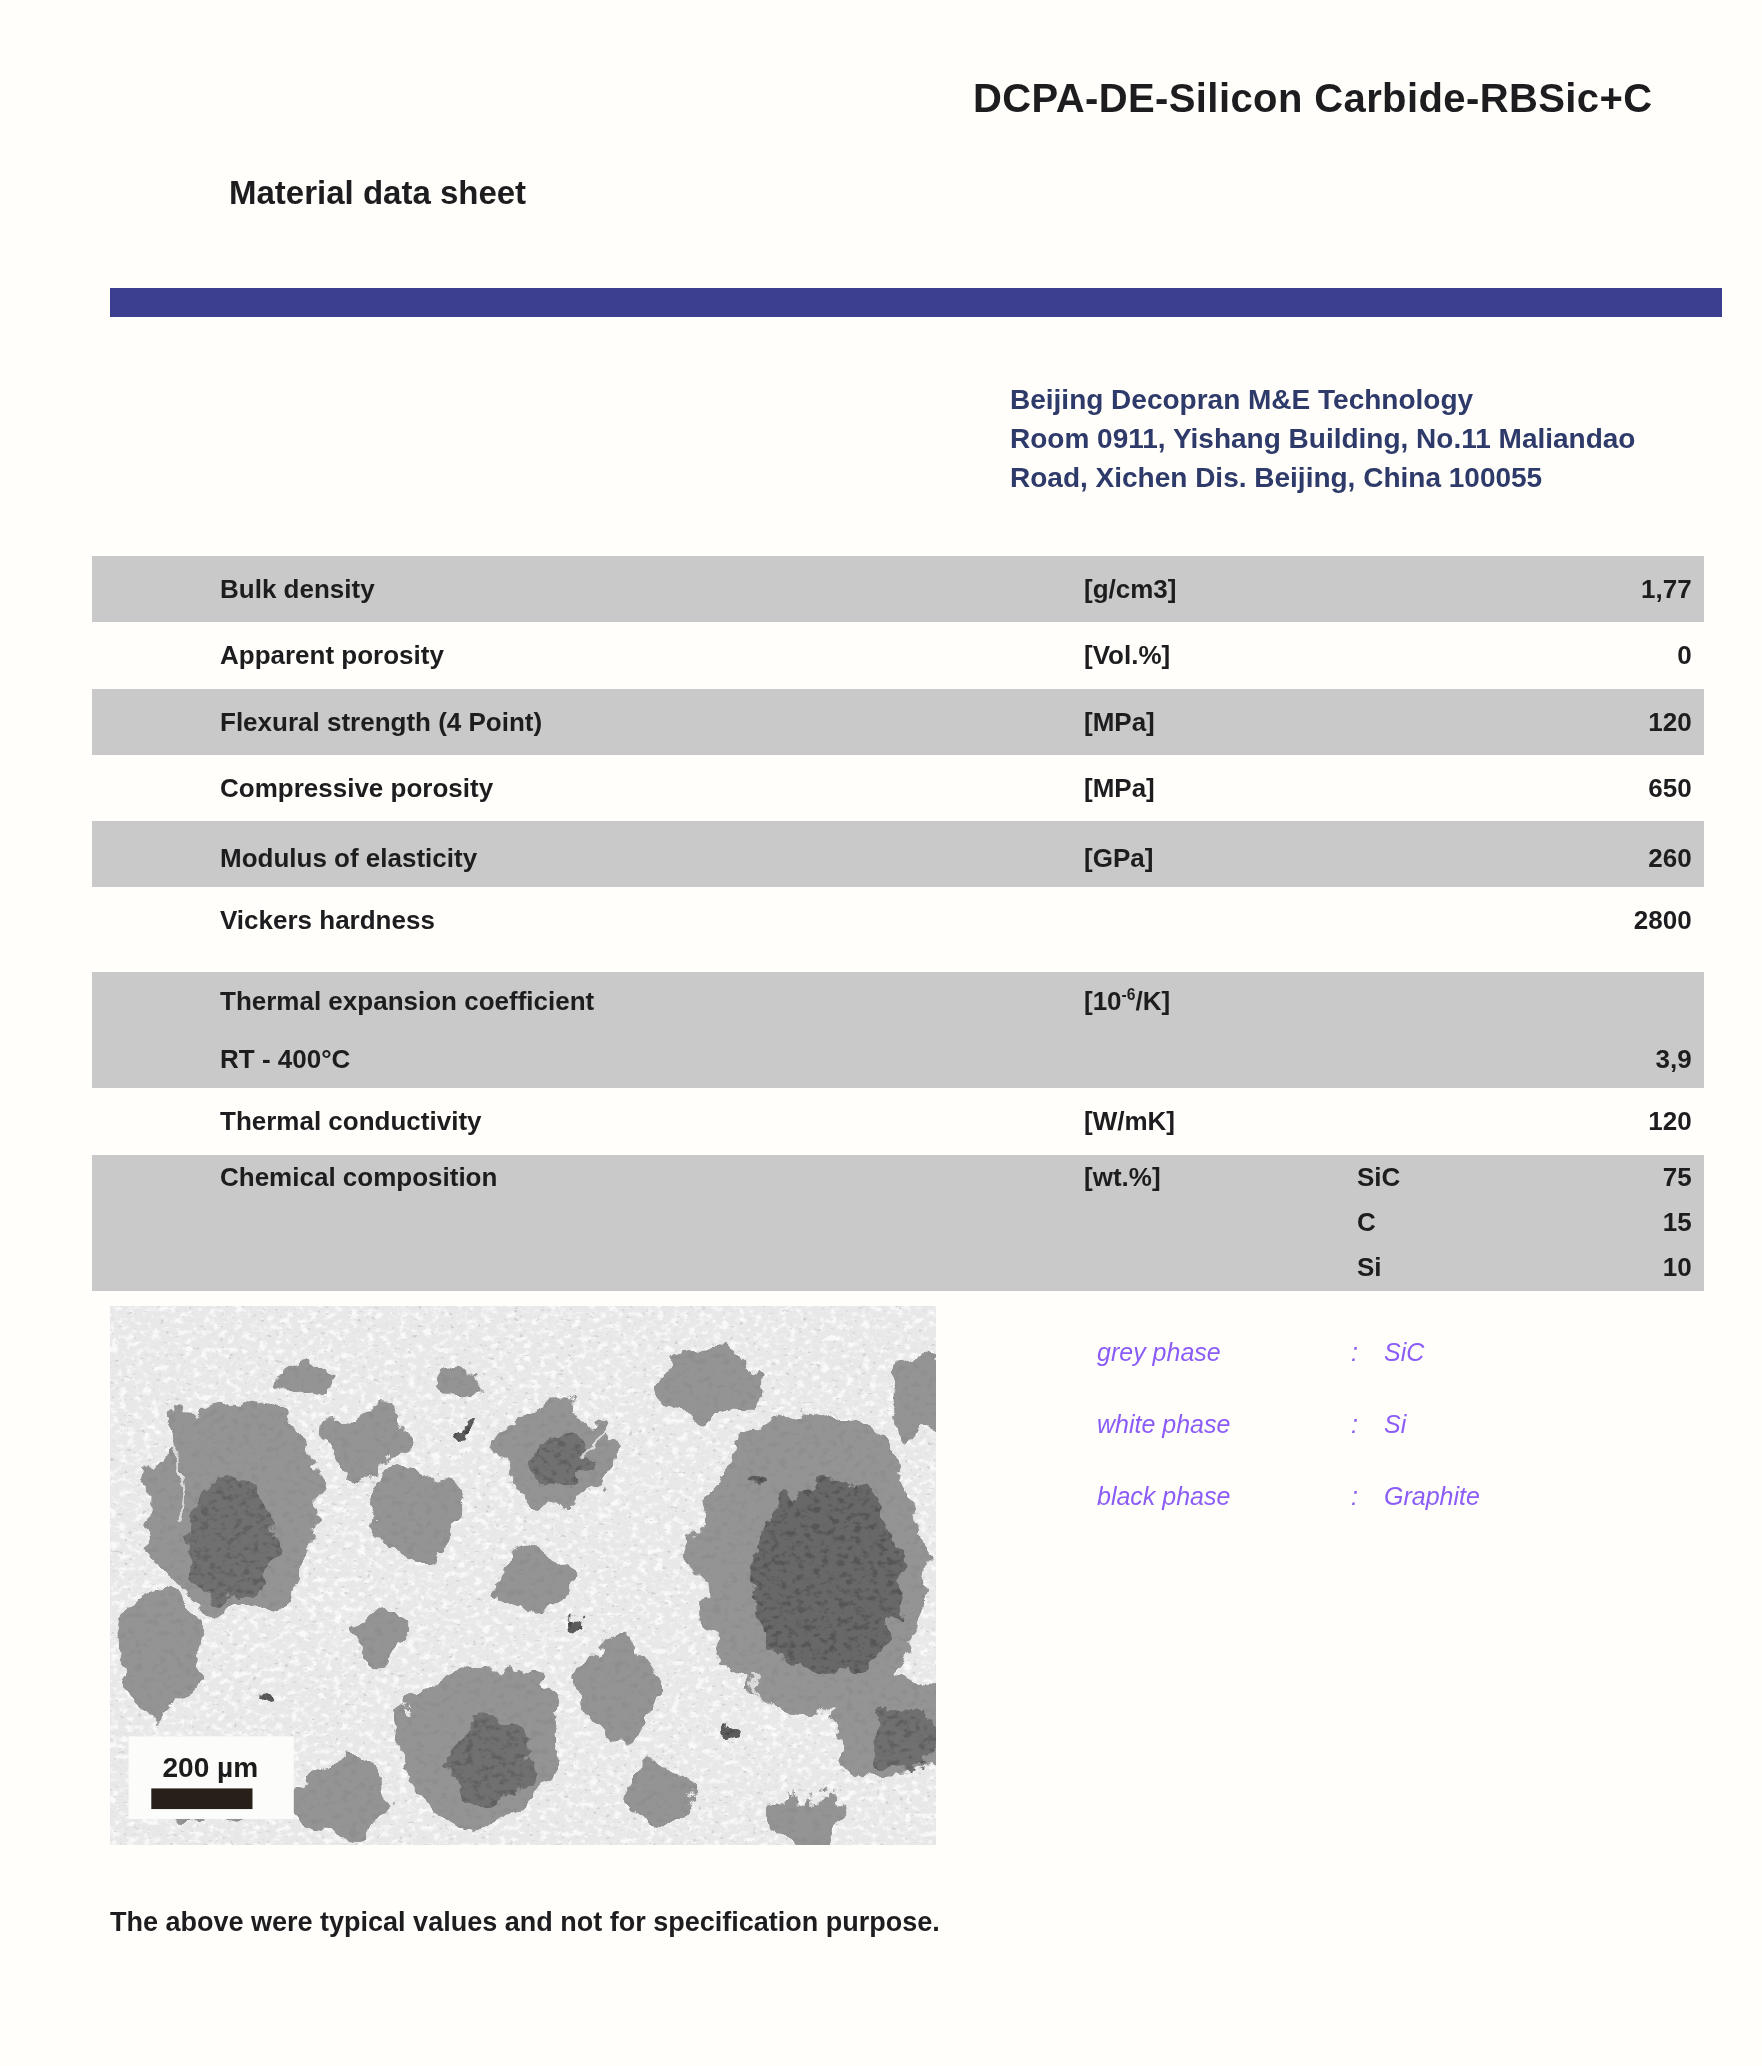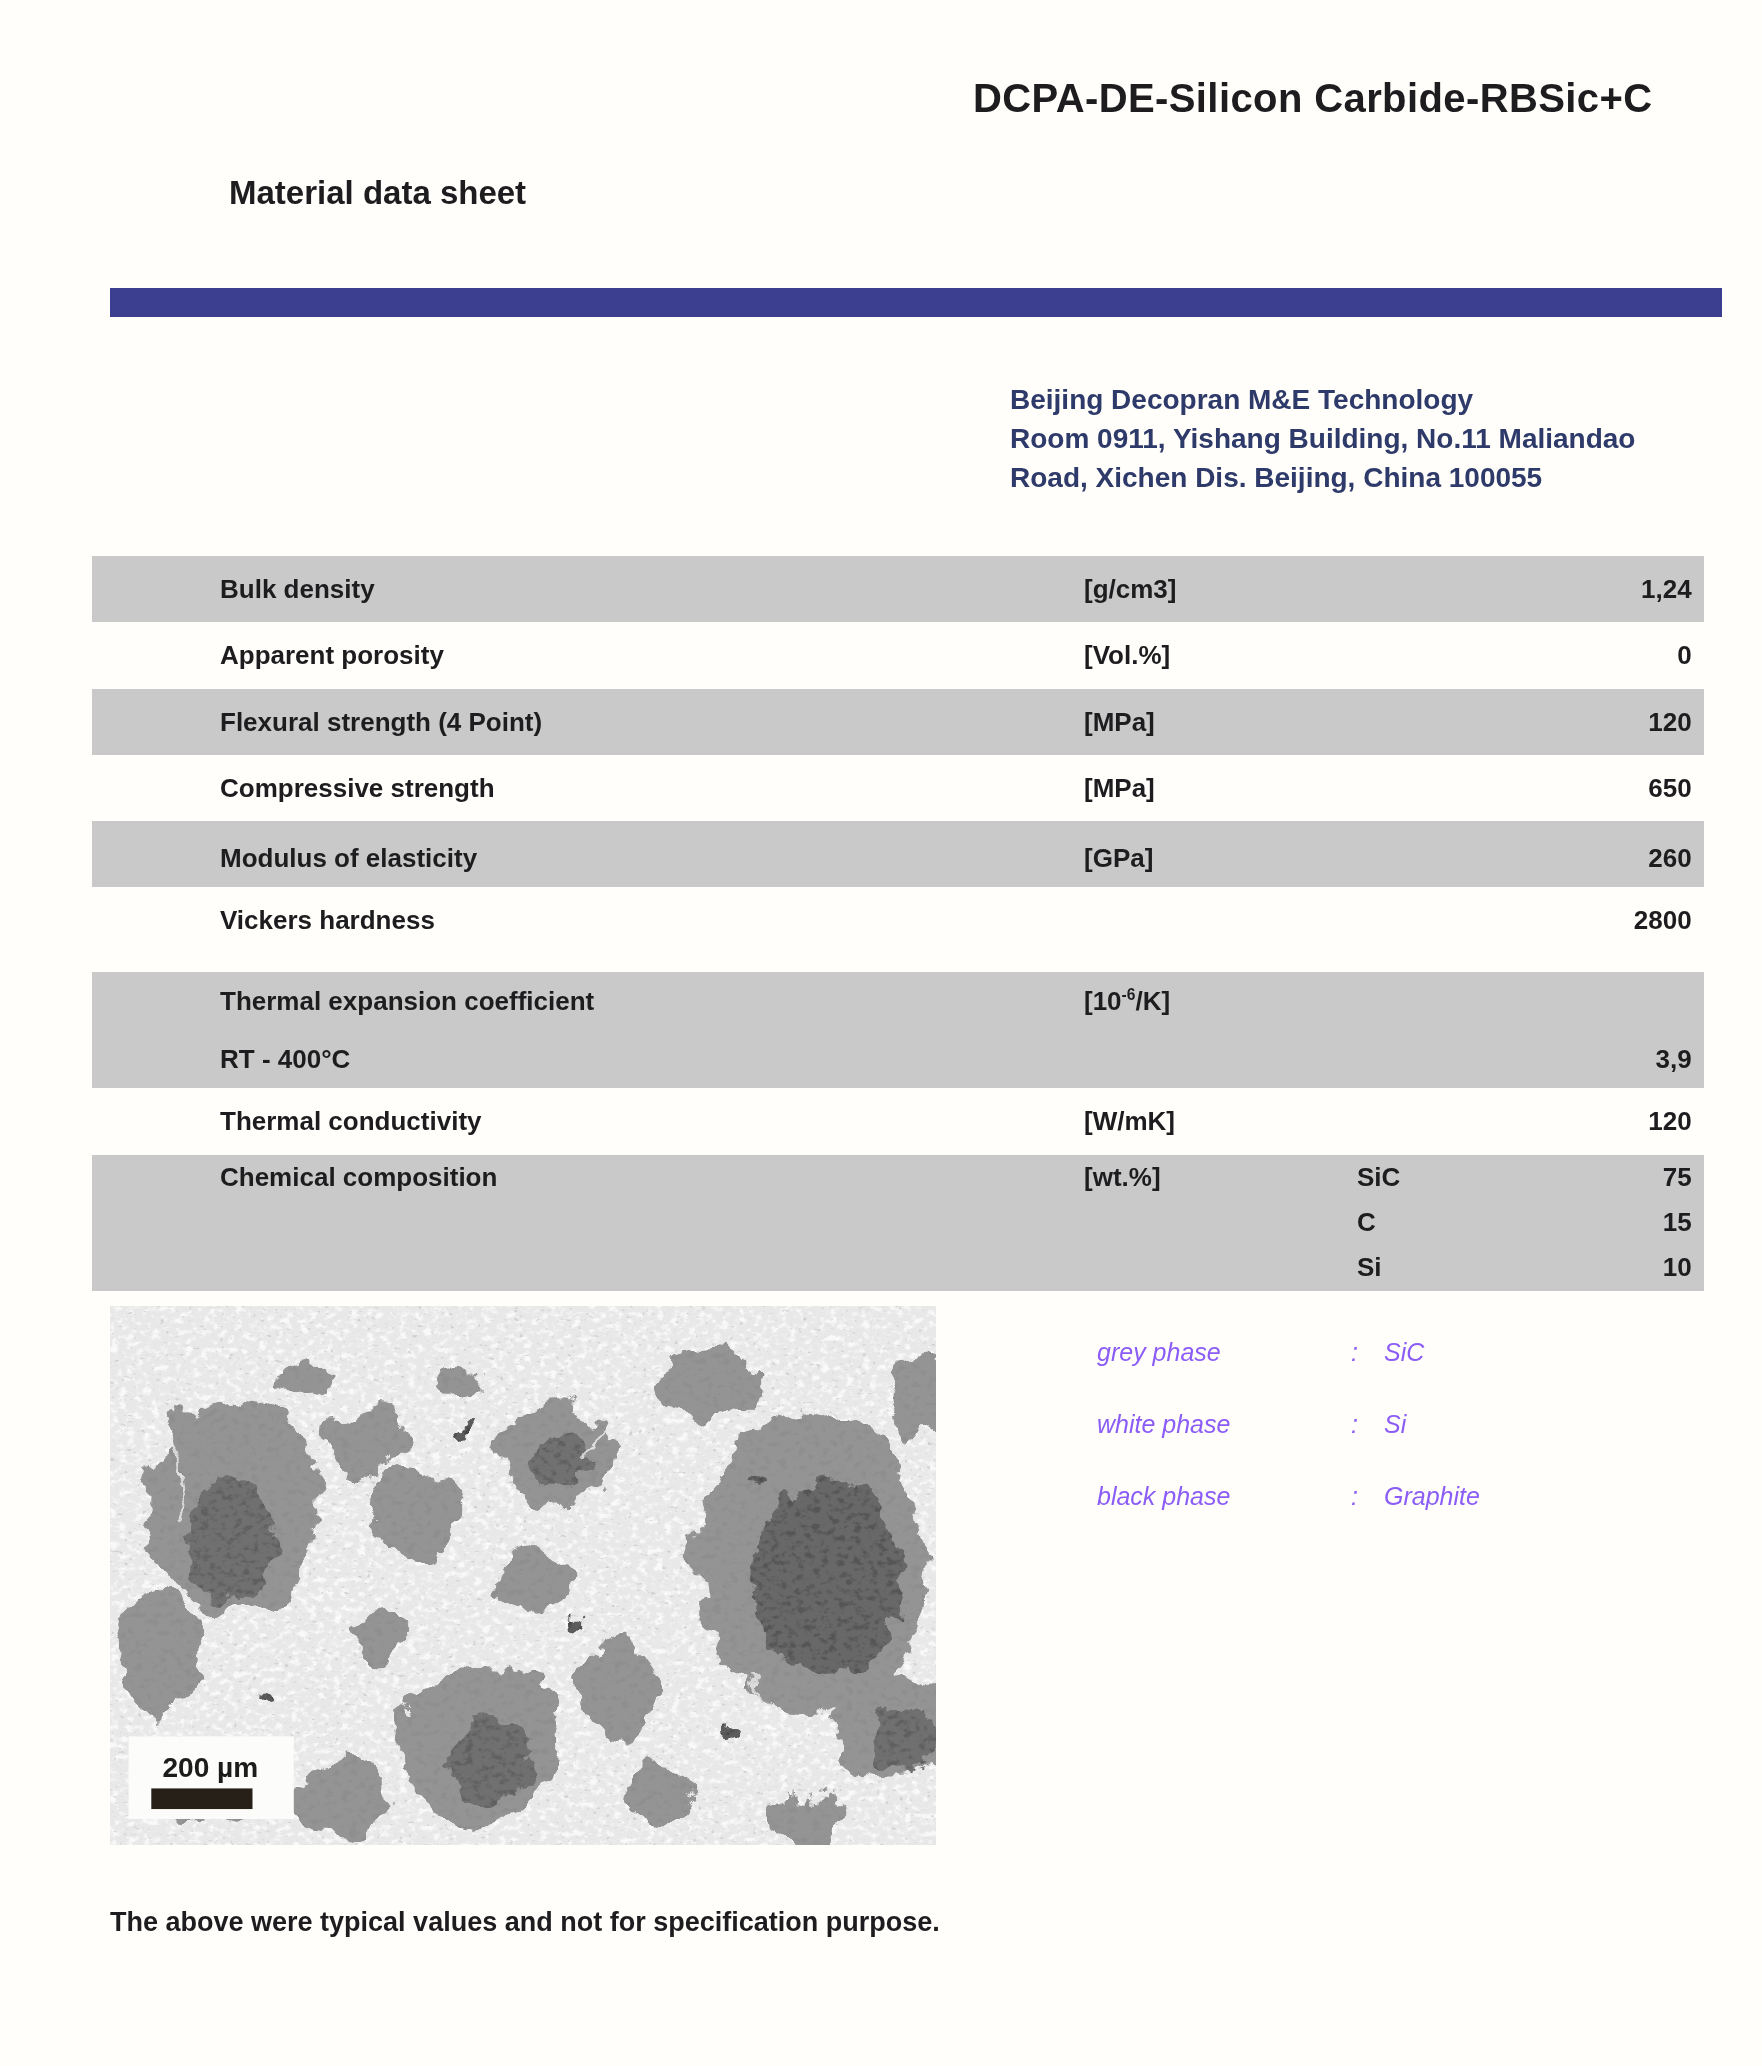--- a/index.html
+++ b/index.html
@@ -69,42 +69,42 @@
     <div>Room 0911, Yishang Building, No.11 Maliandao</div>
     <div>Road, Xichen Dis. Beijing, China 100055</div>
   </div>
 
   <div class="props">
       <div class="t-row shaded" style="height: 66px;">
         <div class="t-line" style="height: 66px;">
           <div class="c-label">Bulk density</div>
           <div class="c-unit">[g/cm3]</div>
           <div class="c-name"></div>
-          <div class="c-value">1,24</div>
+          <div class="c-value">1,77</div>
         </div>
       </div>
       <div class="t-row" style="height: 67px;">
         <div class="t-line" style="height: 67px;">
           <div class="c-label">Apparent porosity</div>
           <div class="c-unit">[Vol.%]</div>
           <div class="c-name"></div>
           <div class="c-value">0</div>
         </div>
       </div>
       <div class="t-row shaded" style="height: 66px;">
         <div class="t-line" style="height: 66px;">
           <div class="c-label">Flexural strength (4 Point)</div>
           <div class="c-unit">[MPa]</div>
           <div class="c-name"></div>
           <div class="c-value">120</div>
         </div>
       </div>
       <div class="t-row" style="height: 66px;">
         <div class="t-line" style="height: 66px;">
-          <div class="c-label">Compressive strength</div>
+          <div class="c-label">Compressive porosity</div>
           <div class="c-unit">[MPa]</div>
           <div class="c-name"></div>
           <div class="c-value">650</div>
         </div>
       </div>
       <div class="t-row shaded" style="height: 66px;">
         <div class="t-line" style="height: 74px;">
           <div class="c-label">Modulus of elasticity</div>
           <div class="c-unit">[GPa]</div>
           <div class="c-name"></div>

